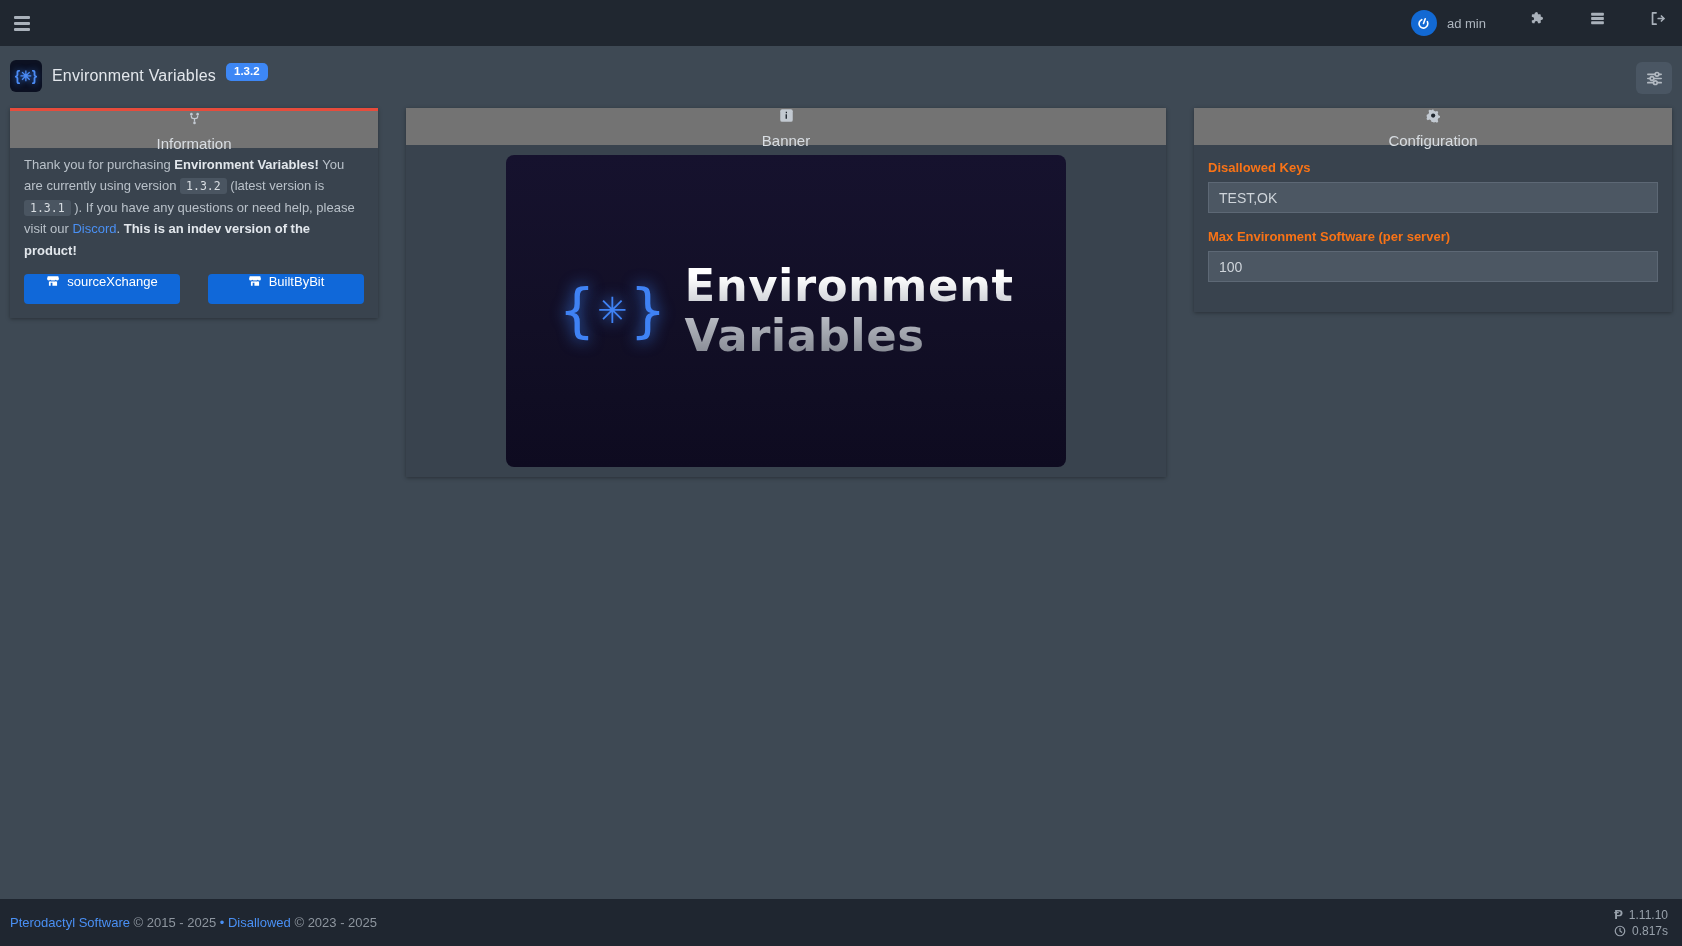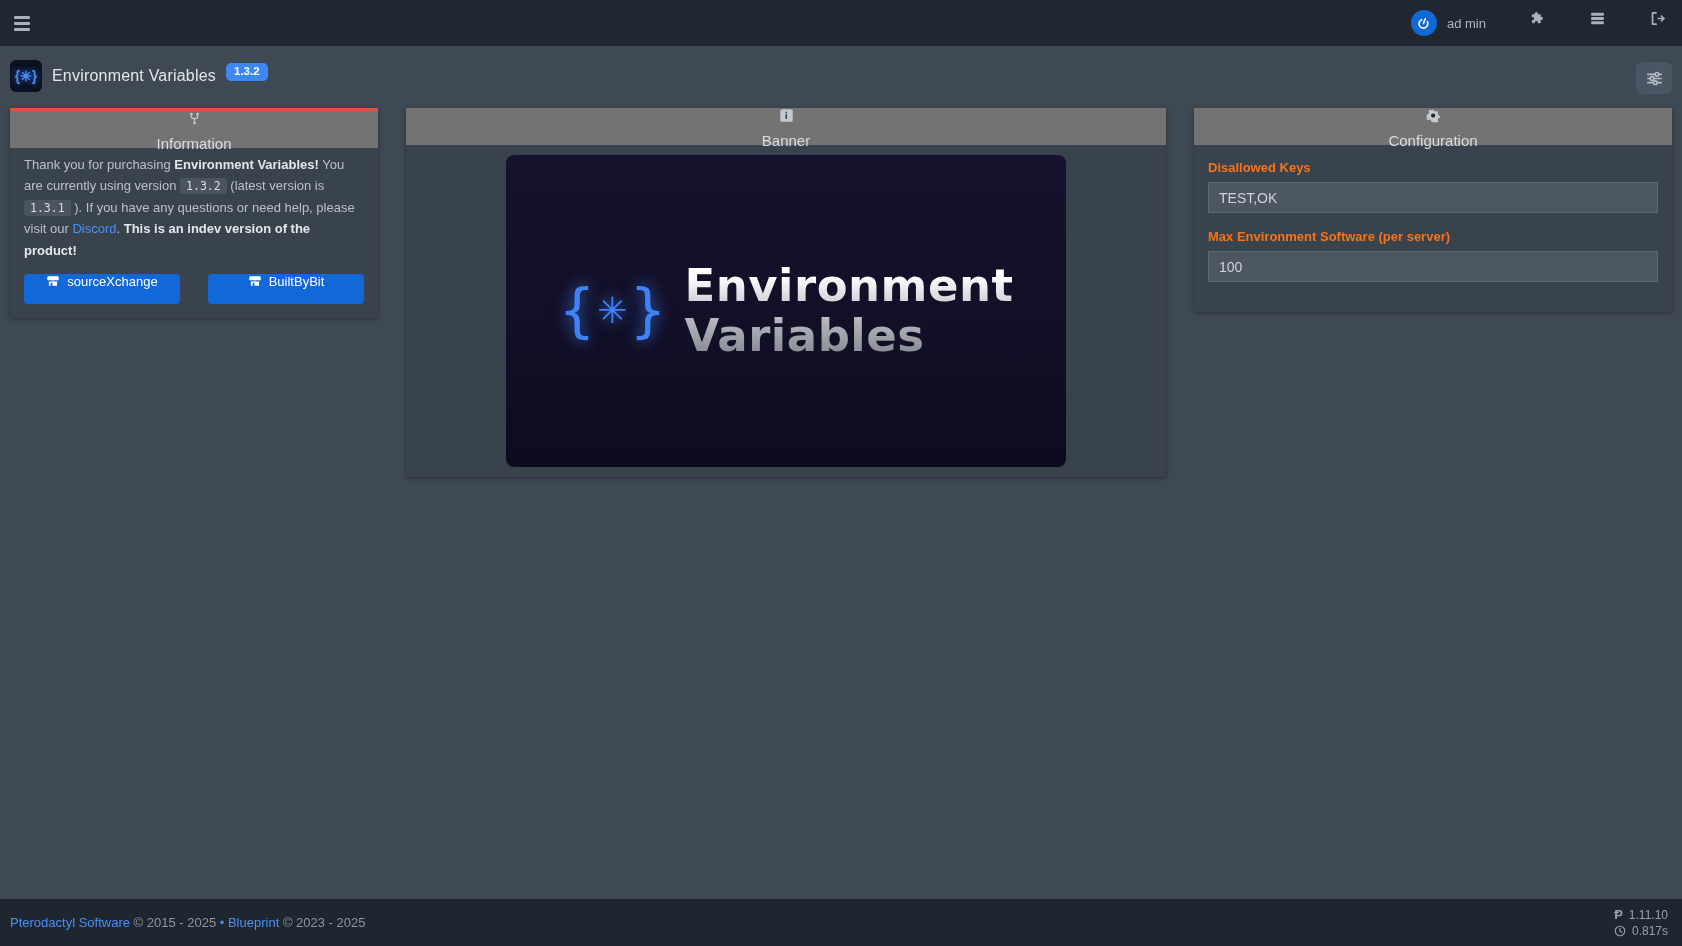--- a/index.html
+++ b/index.html
@@ -249,21 +249,21 @@
       <label class="field-label">Disallowed Keys</label>
       <input class="field-input" type="text" value="TEST,OK" style="">
       <label class="field-label">Max Environment Software (per server)</label>
       <input class="field-input" type="text" value="100" style="">
     </div>
   </section>
 
 </main>
 
 <footer class="footer">
-  <div class="footer-left"><a class="link">Pterodactyl Software</a><span> © 2015 - 2025 </span><span class="bullet">•</span> <a class="link">Blueprint</a><span> © 2023 - 2025</span></div>
+  <div class="footer-left"><a class="link">Pterodactyl Software</a><span> © 2015 - 2025 </span><span class="bullet">•</span> <a class="link">Disallowed</a><span> © 2023 - 2025</span></div>
   <div class="footer-right">
     <div class="frow">
       <span class="ptero-glyph">Ᵽ</span>
       <span>1.11.10</span>
     </div>
     <div class="frow">
       <svg width="12" height="12" viewBox="0 0 24 24" fill="none" stroke="currentColor" stroke-width="2.4" stroke-linecap="round">
         <circle cx="12" cy="12" r="9.5"></circle>
           <path d="M12 6.5V12l3.5 2.5"></path>
       </svg>

